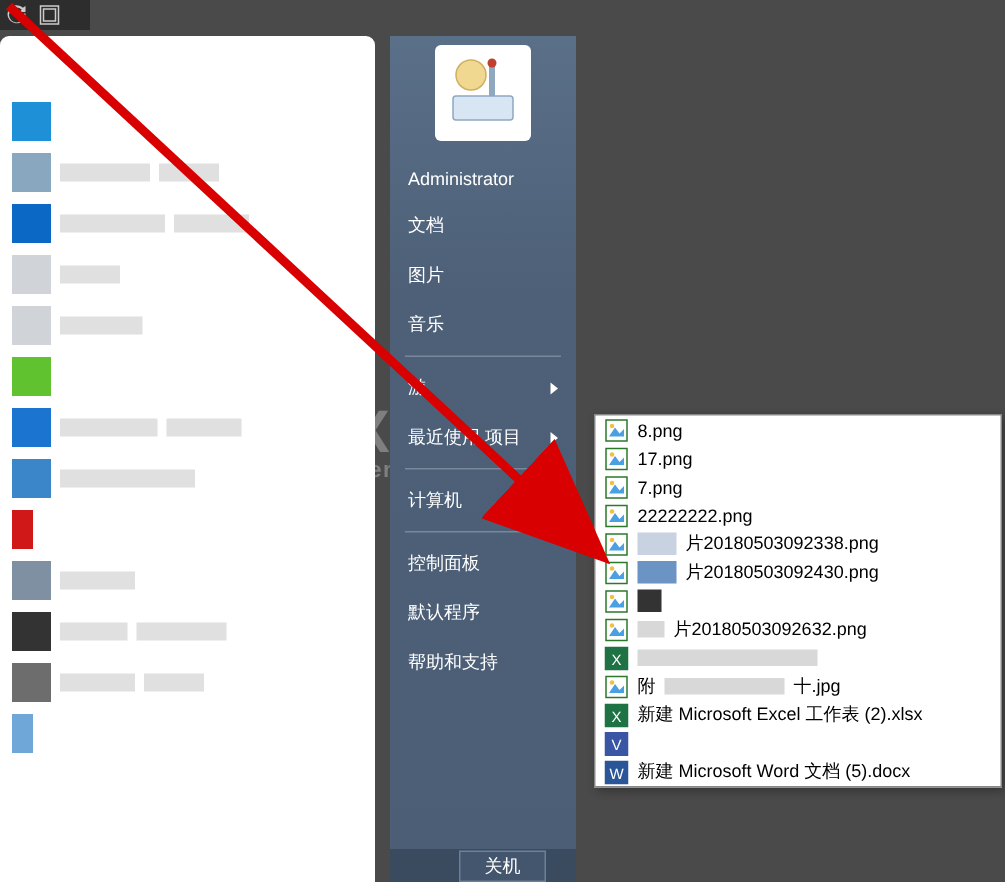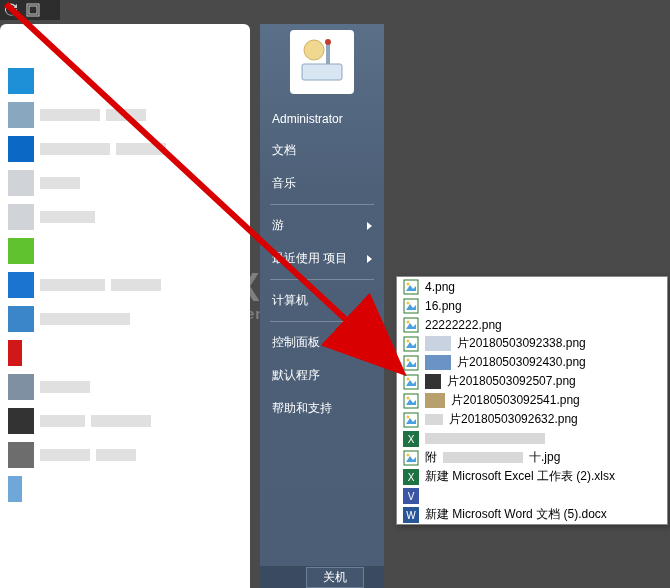--- a/index.html
+++ b/index.html
@@ -276,20 +276,23 @@
     </svg>
   </div>
   <div class="side-item">
     <span>Administrator</span>
   </div>
   <div id="side-items">
       <div class="side-item">
         <span>文档</span>
       </div>
       <div class="side-item">
+        <span>图片</span>
+      </div>
+      <div class="side-item">
         <span>音乐</span>
       </div>
       <div class="side-sep"></div>
       <div class="side-item">
         <span>游</span>
         <span class="arrow"></span>
       </div>
       <div class="side-item">
         <span>最近使用     项目</span>
         <span class="arrow"></span>
@@ -314,29 +317,37 @@
   </div>
 </div>
 
 <div class="flyout" id="flyout">
     <div class="fly-item">
       <span class="fi-icon"><svg width="16" height="16">
           <rect x="1" y="1" width="14" height="14" fill="#fff" stroke="#2a7a2a"></rect>
           <polygon points="3,12 7,6 10,10 13,7 13,12" fill="#4aa0e0"></polygon>
           <circle cx="5" cy="5" r="1.5" fill="#f0c040"></circle>
         </svg></span>
-      <span>4.png</span>
-    </div>
-    <div class="fly-item">
-      <span class="fi-icon"><svg width="16" height="16">
-          <rect x="1" y="1" width="14" height="14" fill="#fff" stroke="#2a7a2a"></rect>
-          <polygon points="3,12 7,6 10,10 13,7 13,12" fill="#4aa0e0"></polygon>
-          <circle cx="5" cy="5" r="1.5" fill="#f0c040"></circle>
-        </svg></span>
-      <span>16.png</span>
+      <span>8.png</span>
+    </div>
+    <div class="fly-item">
+      <span class="fi-icon"><svg width="16" height="16">
+          <rect x="1" y="1" width="14" height="14" fill="#fff" stroke="#2a7a2a"></rect>
+          <polygon points="3,12 7,6 10,10 13,7 13,12" fill="#4aa0e0"></polygon>
+          <circle cx="5" cy="5" r="1.5" fill="#f0c040"></circle>
+        </svg></span>
+      <span>17.png</span>
+    </div>
+    <div class="fly-item">
+      <span class="fi-icon"><svg width="16" height="16">
+          <rect x="1" y="1" width="14" height="14" fill="#fff" stroke="#2a7a2a"></rect>
+          <polygon points="3,12 7,6 10,10 13,7 13,12" fill="#4aa0e0"></polygon>
+          <circle cx="5" cy="5" r="1.5" fill="#f0c040"></circle>
+        </svg></span>
+      <span>7.png</span>
     </div>
     <div class="fly-item">
       <span class="fi-icon"><svg width="16" height="16">
           <rect x="1" y="1" width="14" height="14" fill="#fff" stroke="#2a7a2a"></rect>
           <polygon points="3,12 7,6 10,10 13,7 13,12" fill="#4aa0e0"></polygon>
           <circle cx="5" cy="5" r="1.5" fill="#f0c040"></circle>
         </svg></span>
       <span>22222222.png</span>
     </div>
     <div class="fly-item">
@@ -357,30 +368,20 @@
       <span class="fi-thumb t2"></span>
       <span>片20180503092430.png</span>
     </div>
     <div class="fly-item">
       <span class="fi-icon"><svg width="16" height="16">
           <rect x="1" y="1" width="14" height="14" fill="#fff" stroke="#2a7a2a"></rect>
           <polygon points="3,12 7,6 10,10 13,7 13,12" fill="#4aa0e0"></polygon>
           <circle cx="5" cy="5" r="1.5" fill="#f0c040"></circle>
         </svg></span>
       <span class="fi-thumb t3"></span>
-      <span>片20180503092507.png</span>
-    </div>
-    <div class="fly-item">
-      <span class="fi-icon"><svg width="16" height="16">
-          <rect x="1" y="1" width="14" height="14" fill="#fff" stroke="#2a7a2a"></rect>
-          <polygon points="3,12 7,6 10,10 13,7 13,12" fill="#4aa0e0"></polygon>
-          <circle cx="5" cy="5" r="1.5" fill="#f0c040"></circle>
-        </svg></span>
-      <span class="fi-thumb t4"></span>
-      <span>片20180503092541.png</span>
     </div>
     <div class="fly-item">
       <span class="fi-icon"><svg width="16" height="16">
           <rect x="1" y="1" width="14" height="14" fill="#fff" stroke="#2a7a2a"></rect>
           <polygon points="3,12 7,6 10,10 13,7 13,12" fill="#4aa0e0"></polygon>
           <circle cx="5" cy="5" r="1.5" fill="#f0c040"></circle>
         </svg></span>
       <span class="pix" style="width: 18px;"></span>
       <span>片20180503092632.png</span>
     </div>

